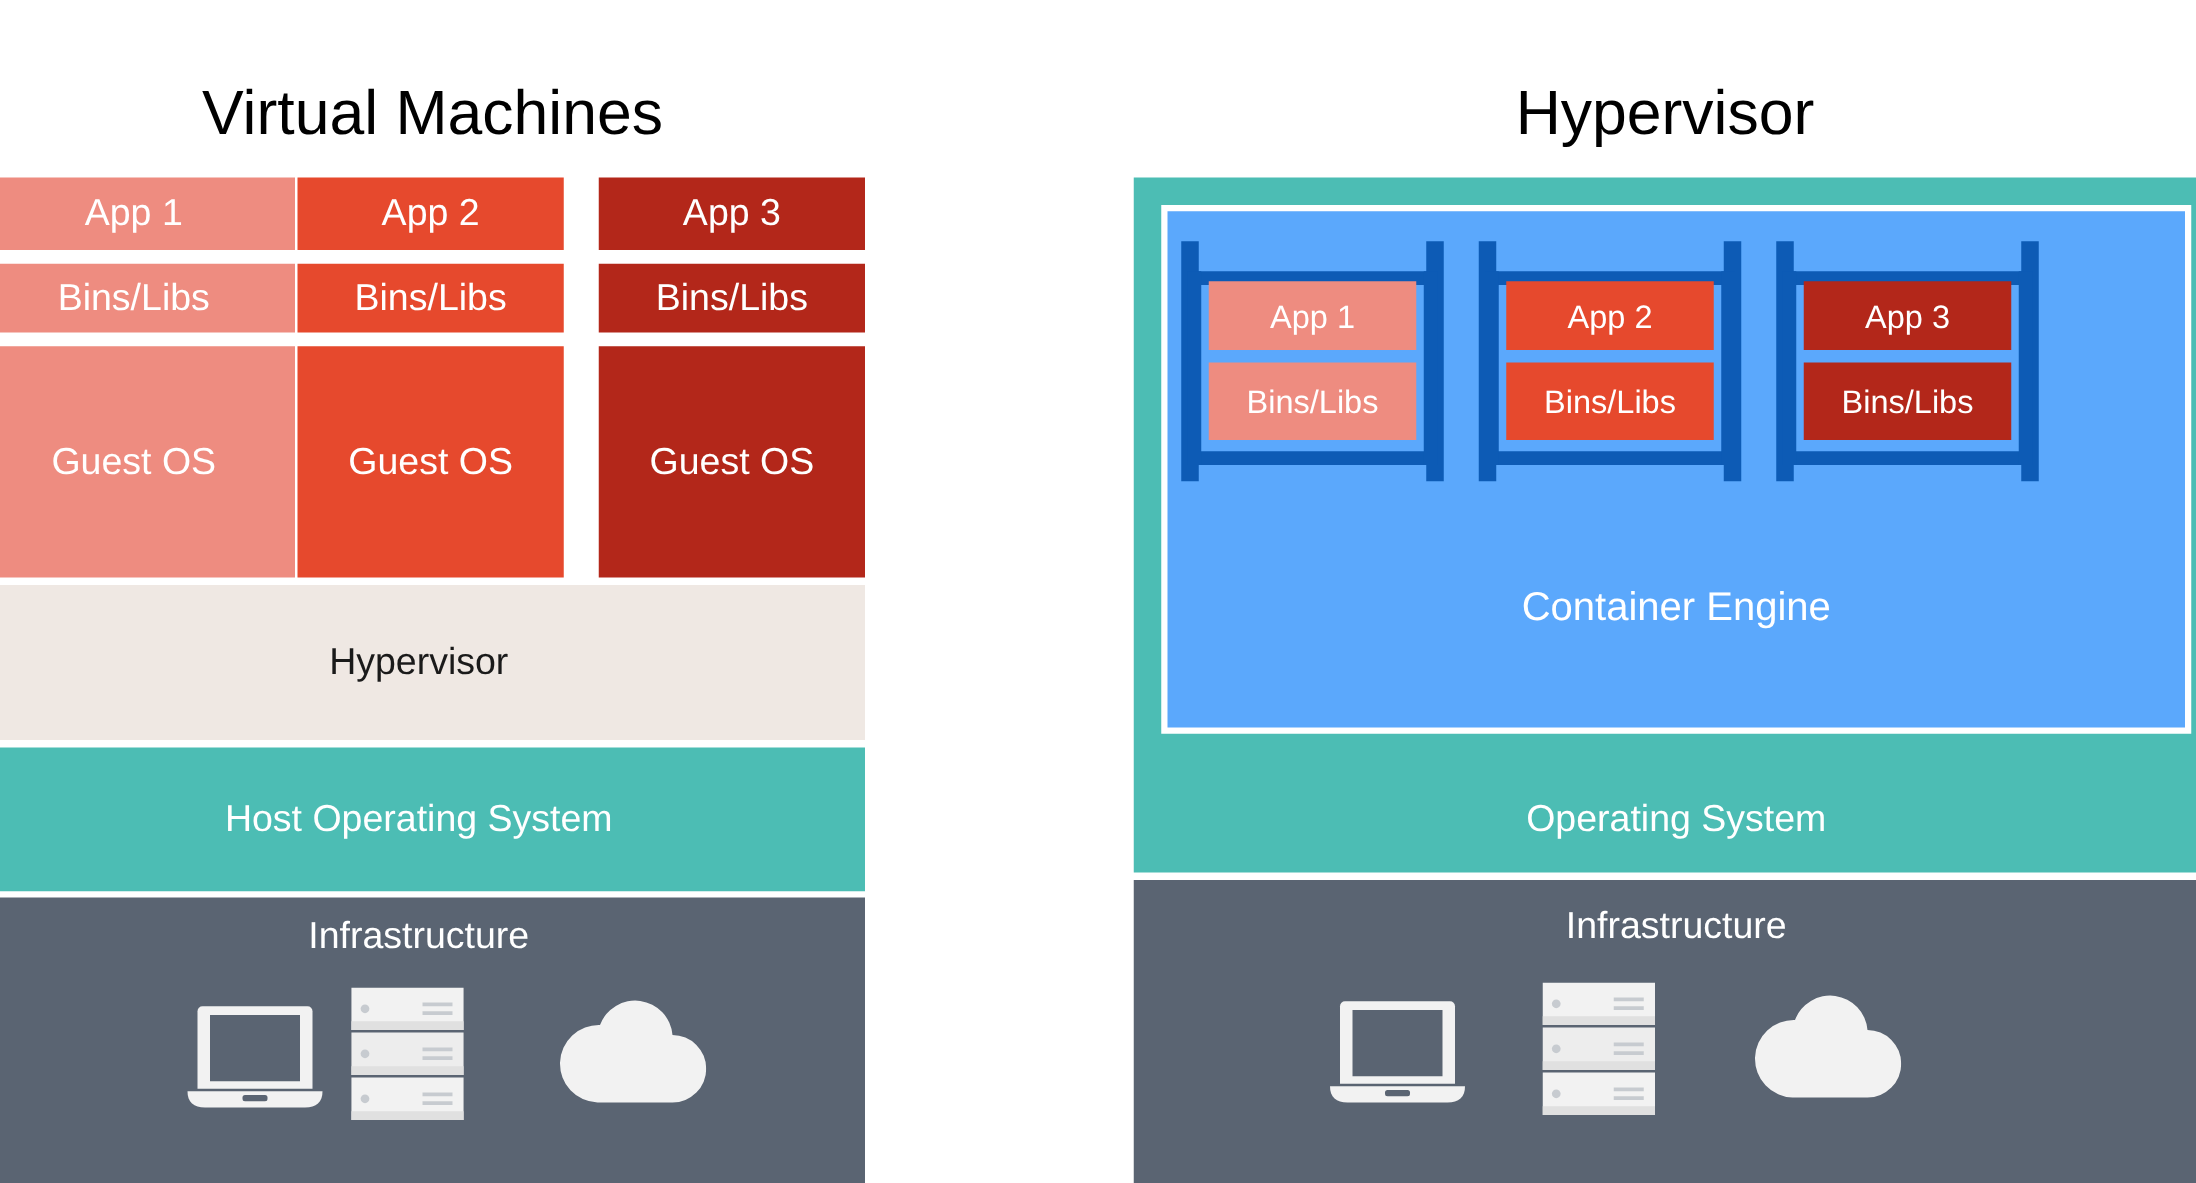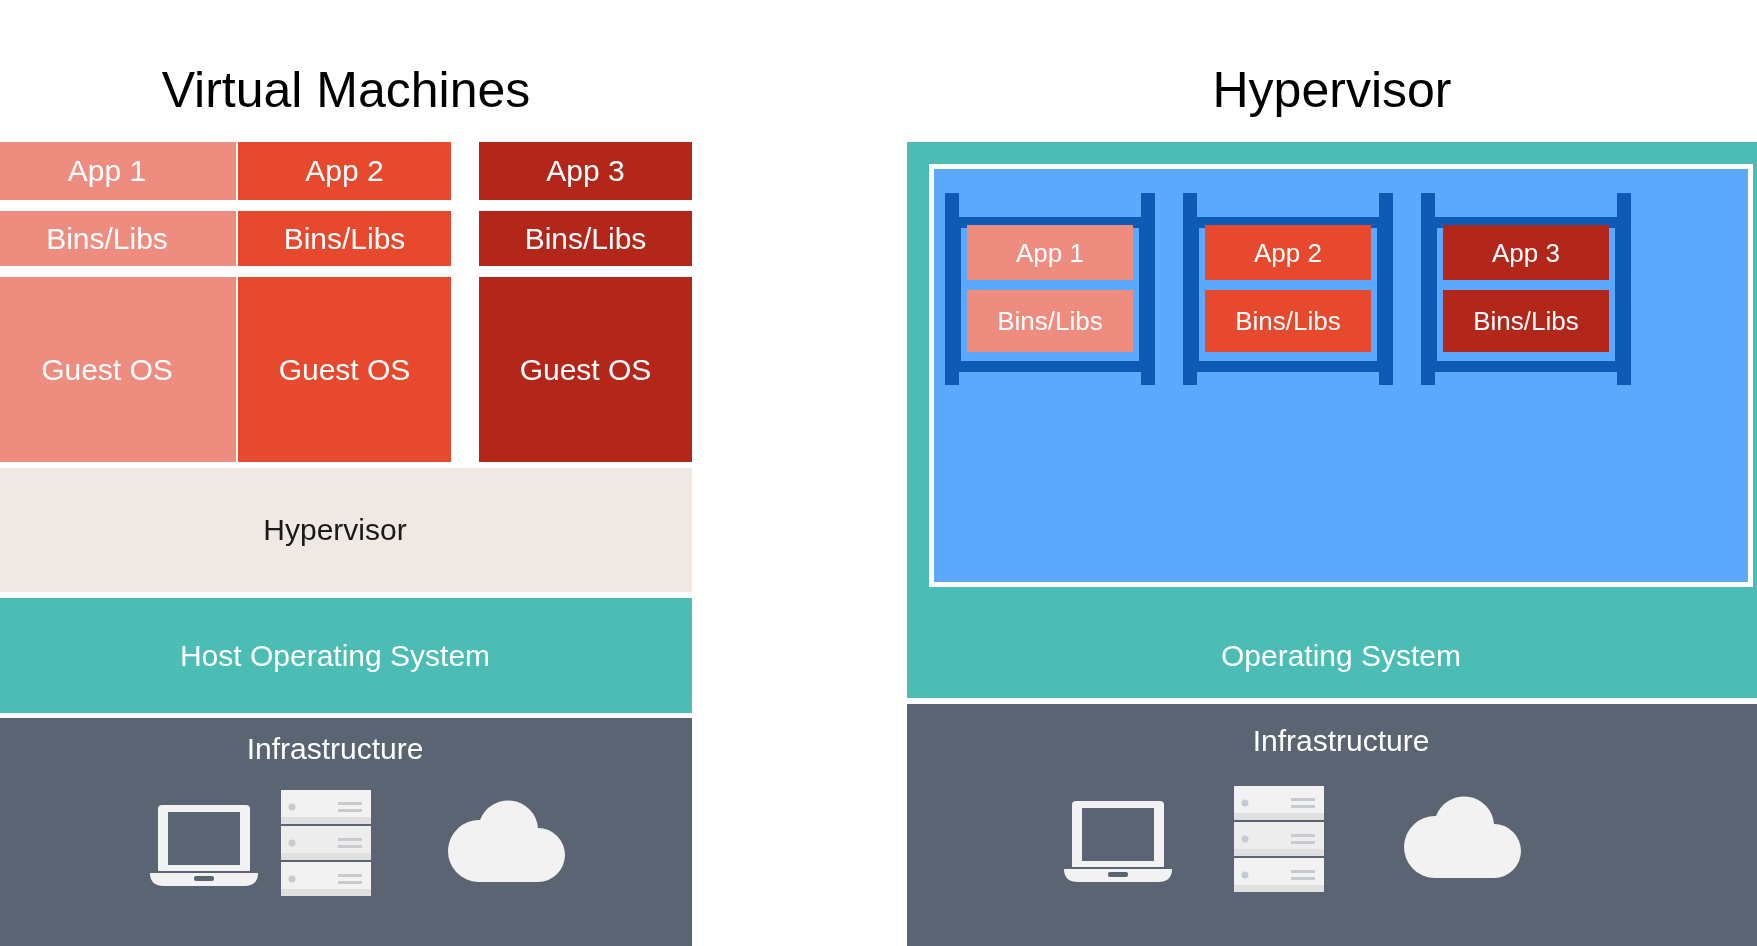--- a/index.html
+++ b/index.html
@@ -120,20 +120,21 @@
     </div>
   </div>
 
   <div class="abs panel-title" style="left:907px; top:20px; width:850px;">Hypervisor</div>
 
   <div class="abs" style="left:907px; top:97px; width:868px; height:556px; background:#4CBDB4;"></div>
 
   <div class="abs" style="left:929px; top:119px; width:824px; height:423px; background:#FFFFFF; padding:5px;">
     <div class="abs" style="left:5px; top:5px; right:5px; bottom:5px; background:#5BA8FC;"></div>
   </div>
+  <div class="abs" style="left:934px; top:424px; width:814px; text-align:center; color:#ffffff; font-size:32px; line-height:1;">Container Engine</div>
 
   <div class="abs post" style="left:945px;  top:148px; width:14px; height:192px;"></div>
   <div class="abs post" style="left:1141px; top:148px; width:14px; height:192px;"></div>
   <div class="abs rail" style="left:950px; top:172px; width:200px; height:11px;"></div>
   <div class="abs rail" style="left:950px; top:316px; width:200px; height:11px;"></div>
   <div class="abs rail" style="left:950px; top:172px; width:11px; height:155px;"></div>
   <div class="abs rail" style="left:1139px; top:172px; width:11px; height:155px;"></div>
   <div class="abs shelf-item" style="left:967px; top:180px; width:166px; height:55px; background:#EE8C80;">App 1</div>
   <div class="abs shelf-item" style="left:967px; top:245px; width:166px; height:62px; background:#EE8C80;">Bins/Libs</div>
 

